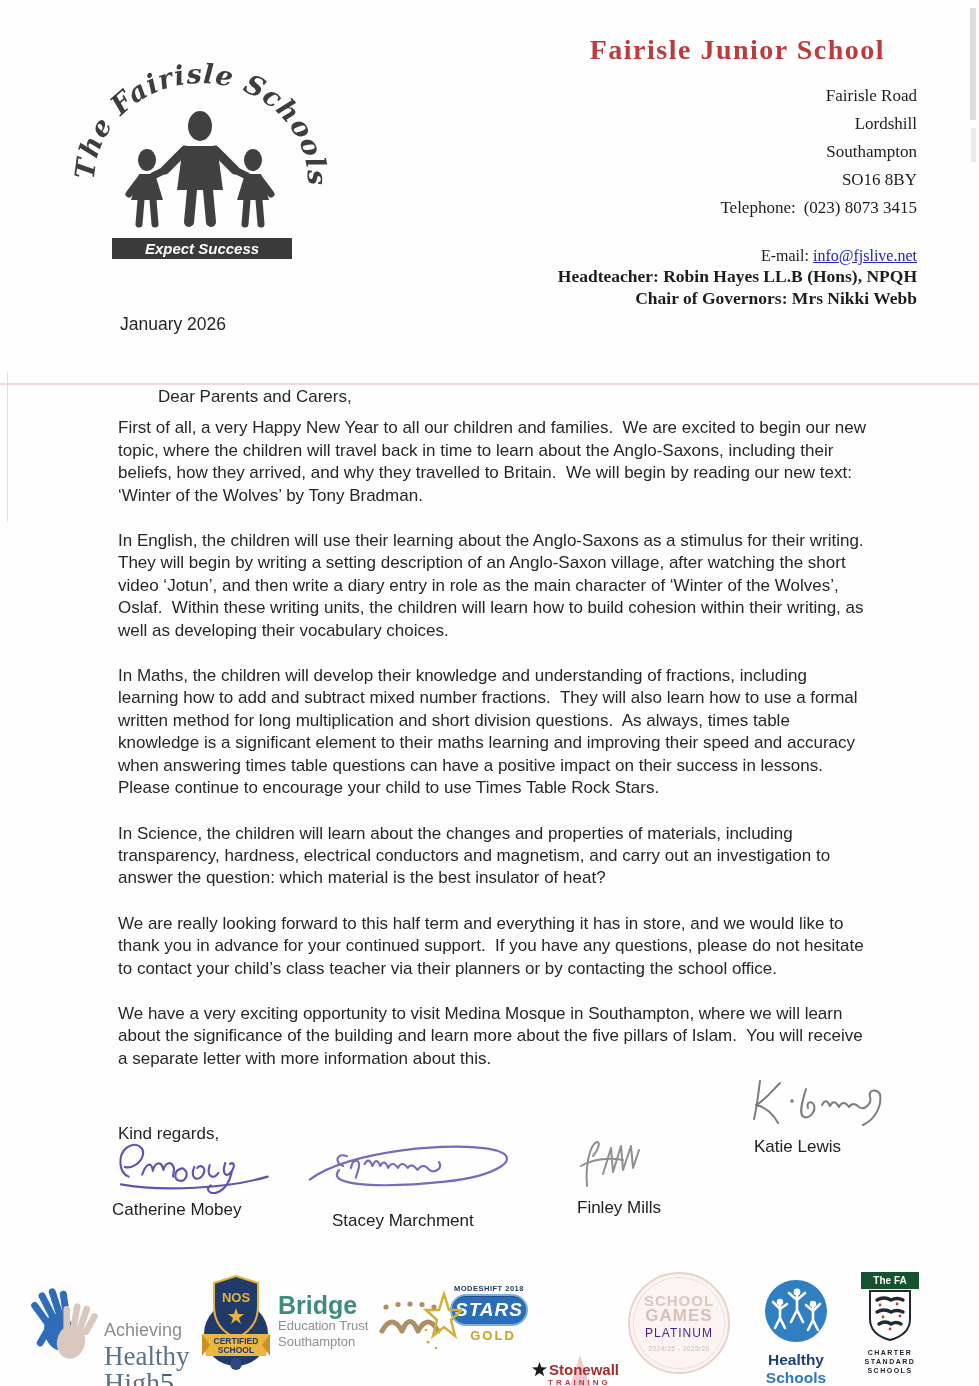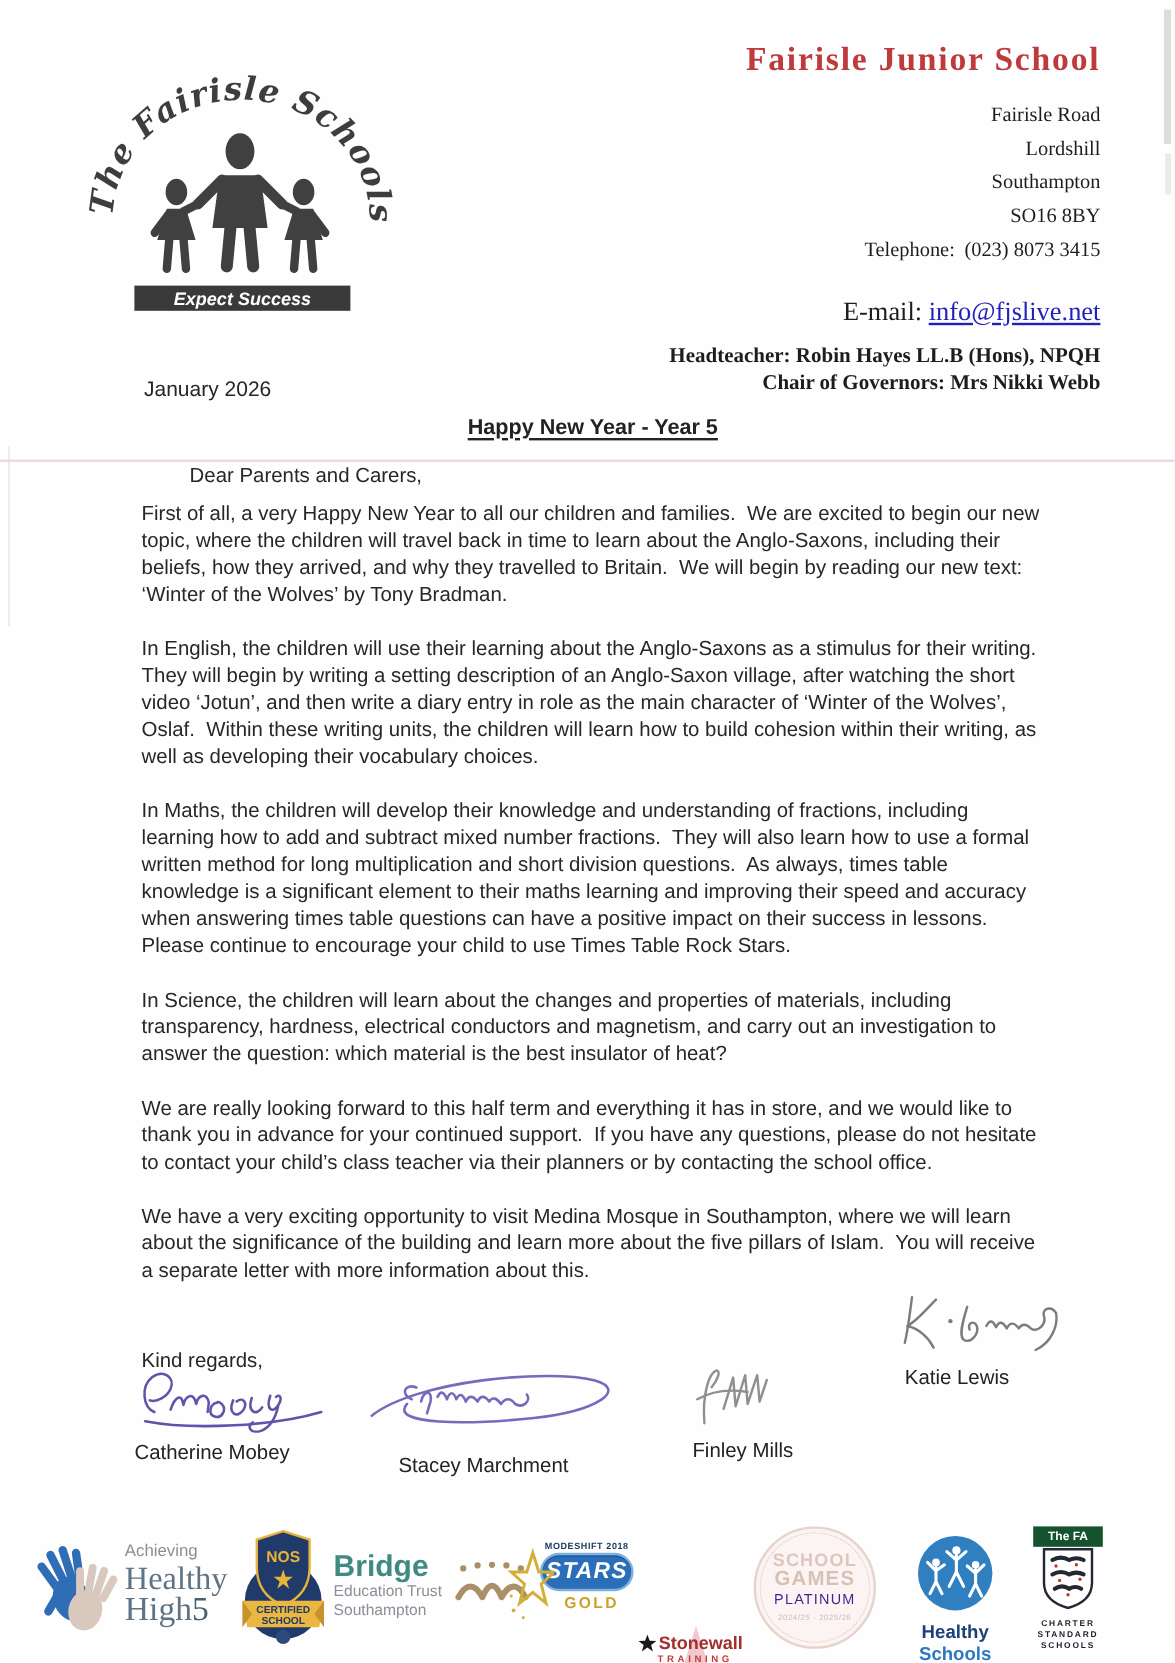--- a/index.html
+++ b/index.html
@@ -10,25 +10,25 @@
     font-family:"Liberation Sans", sans-serif; color:#262626;
   }
   
   .scan-line-pink { position:absolute; left:0; top:383px; width:979px; height:2px; background:#e7c9e0; opacity:.75; }
   .scan-strip-right { position:absolute; right:3px; top:8px; width:6px; height:112px; background:#c6c6c6; opacity:.6; }
   .scan-strip-right2 { position:absolute; right:3px; top:128px; width:5px; height:34px; background:#d6d6d6; opacity:.5; }
   .scan-line-left { position:absolute; left:7px; top:372px; width:1px; height:150px; background:#d9d9d9; opacity:.8; }
 
   
   .head-right { position:absolute; right:62px; top:34px; text-align:right; font-family:"Liberation Serif", serif; color:#1d1d1d; }
-  .school-name { font-size:28px; font-weight:bold; letter-spacing:1.5px; color:#bf3a3c; margin-bottom:16px; }
+  .school-name { font-size:28px; font-weight:bold; letter-spacing:1.5px; color:#bf3a3c; margin-bottom:16px;text-align:center; }
   .addr-line { font-size:17px; line-height:28px; }
   .tel-line  { font-size:17px; line-height:28px; }
   .tel-label { margin-right:8px; }
-  .email-line { font-size:22px; margin-top:25px; margin-bottom:12px; }
+  .email-line { font-size:16px; margin-top:25px; margin-bottom:0; }
   .email-link { color:#2222bb; text-decoration:underline; }
   .ht-line { font-size:17.5px; font-weight:bold; line-height:22px; }
 
   
   .school-logo { position:absolute; left:70px; top:46px; }
 
   
   .date-line { position:absolute; left:120px; top:314px; font-size:17.5px; }
   .letter-title { position:absolute; left:118px; top:346px; width:752px; text-align:center;
     font-size:18px; font-weight:bold; text-decoration:underline; text-decoration-thickness:2px; text-underline-offset:3px; color:#222; }
@@ -41,21 +41,21 @@
   .sig-block { position:absolute; }
   .sig-name { font-size:17px; color:#222; margin-top:2px; }
   .sig-svg path { fill:none; stroke-linecap:round; stroke-linejoin:round; }
 
   
   .footer { position:absolute; left:0; top:1270px; width:979px; height:116px; }
   .flogo { position:absolute; }
 
   .hh5 { display:flex; align-items:flex-start; }
   .hh5-text { margin-left:2px; padding-top:8px; }
-  .hh5-achieving { font-size:14px; color:#8d8d8d; margin-bottom:2px; }
+  .hh5-achieving { font-size:18px; color:#8d8d8d; margin-bottom:2px;margin-top:36px; }
   .hh5-healthy { font-family:"Liberation Serif", serif; font-size:27px; color:#5e7384; line-height:26px; }
   .hh5-high5 { font-family:"Liberation Serif", serif; font-size:28px; color:#5e7384; line-height:28px; }
   .hh5-five { color:#46606f; }
 
   .bridge-text .b-title { font-size:25px; font-weight:bold; color:#3f8b82; line-height:26px; }
   .bridge-text .b-sub { font-size:13px; color:#8b9097; line-height:16px; }
   .bridge-wrap { display:flex; align-items:center; }
   .bridge-icon { margin-left:10px; margin-top:-6px; }
 
   .stars-wrap { position:relative; width:108px; }
@@ -147,21 +147,20 @@
     </div>
     <div class="email-line">
       <span>E-mail:</span>
       <a class="email-link" href="#">info@fjslive.net</a>
     </div>
     <div class="ht-line">Headteacher: Robin Hayes LL.B (Hons), NPQH</div>
     <div class="ht-line">Chair of Governors: Mrs Nikki Webb</div>
   </div>
 
   <div class="date-line">January 2026</div>
-  <div class="letter-title">Happy New Year - Year 5</div>
 
   <div class="letter-body">
     <div class="salutation">Dear Parents and Carers,</div>
     <p>First of all, a very Happy New Year to all our children and families.  We are excited to begin our new topic, where the children will travel back in time to learn about the Anglo-Saxons, including their beliefs, how they arrived, and why they travelled to Britain.  We will begin by reading our new text: ‘Winter of the Wolves’ by Tony Bradman.</p>
     <p>In English, the children will use their learning about the Anglo-Saxons as a stimulus for their writing.  They will begin by writing a setting description of an Anglo-Saxon village, after watching the short video ‘Jotun’, and then write a diary entry in role as the main character of ‘Winter of the Wolves’, Oslaf.  Within these writing units, the children will learn how to build cohesion within their writing, as well as developing their vocabulary choices.</p>
     <p>In Maths, the children will develop their knowledge and understanding of fractions, including learning how to add and subtract mixed number fractions.  They will also learn how to use a formal written method for long multiplication and short division questions.  As always, times table knowledge is a significant element to their maths learning and improving their speed and accuracy when answering times table questions can have a positive impact on their success in lessons.  Please continue to encourage your child to use Times Table Rock Stars.</p>
     <p>In Science, the children will learn about the changes and properties of materials, including transparency, hardness, electrical conductors and magnetism, and carry out an investigation to answer the question: which material is the best insulator of heat?</p>
     <p>We are really looking forward to this half term and everything it has in store, and we would like to thank you in advance for your continued support.  If you have any questions, please do not hesitate to contact your child’s class teacher via their planners or by contacting the school office.</p>
     <p>We have a very exciting opportunity to visit Medina Mosque in Southampton, where we will learn about the significance of the building and learn more about the five pillars of Islam.  You will receive a separate letter with more information about this.</p>
   </div>

